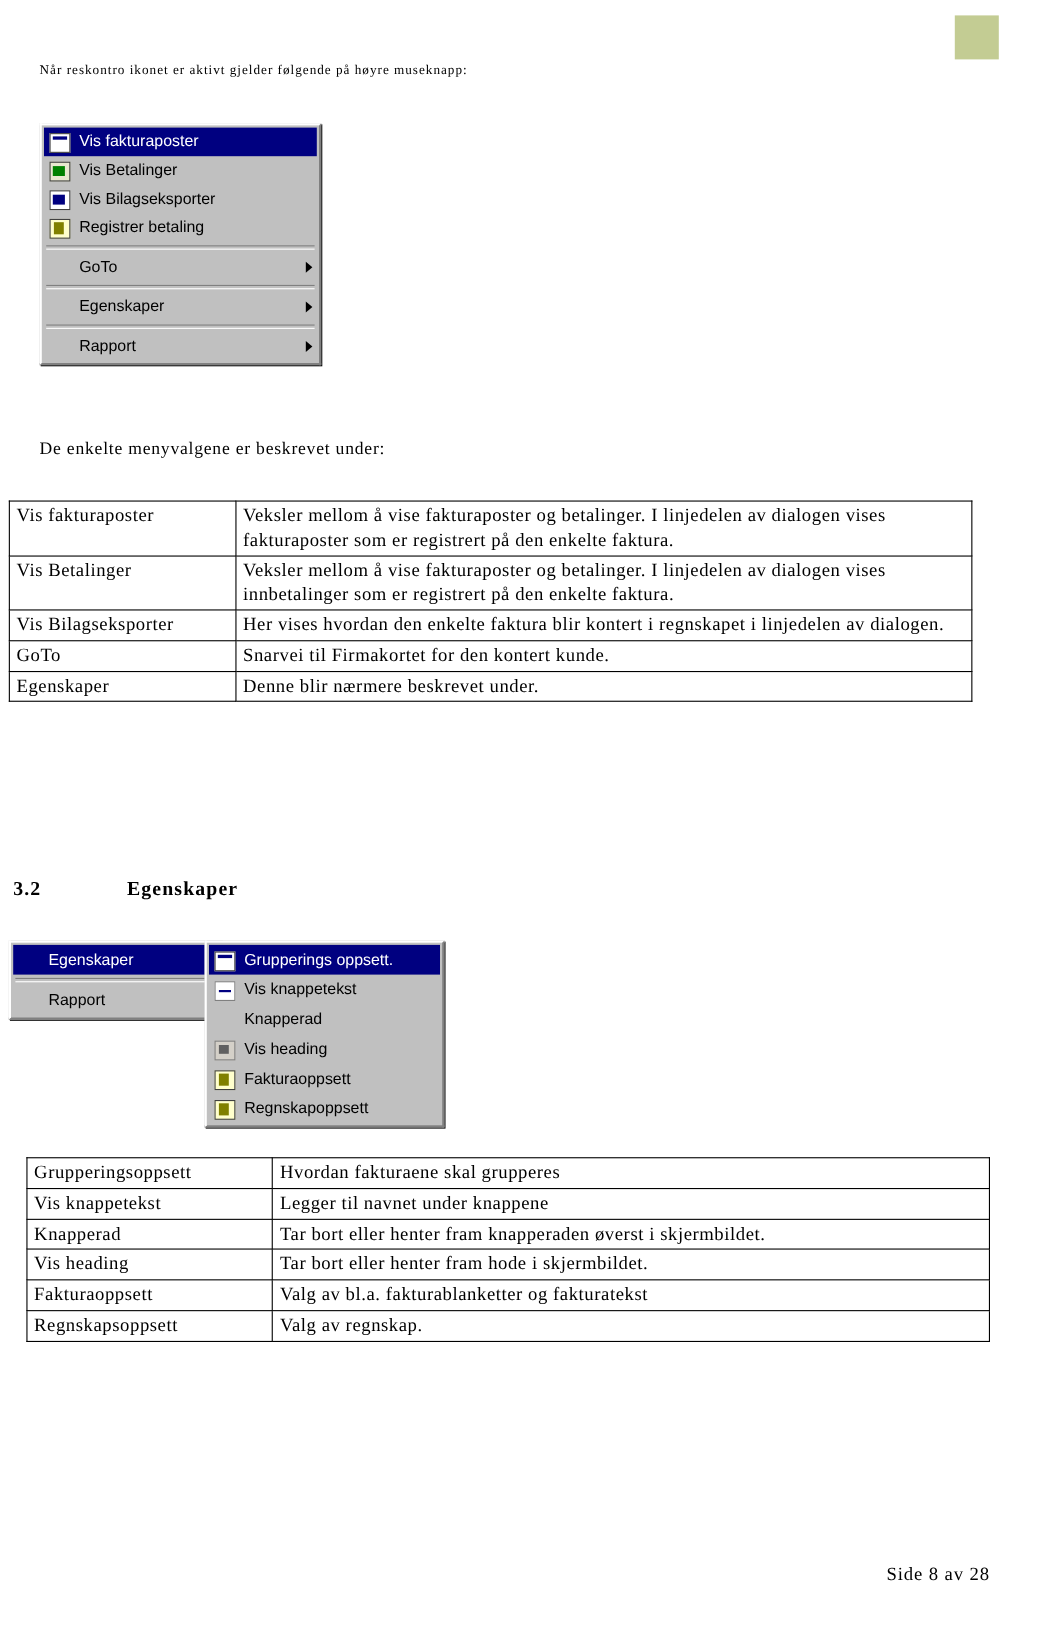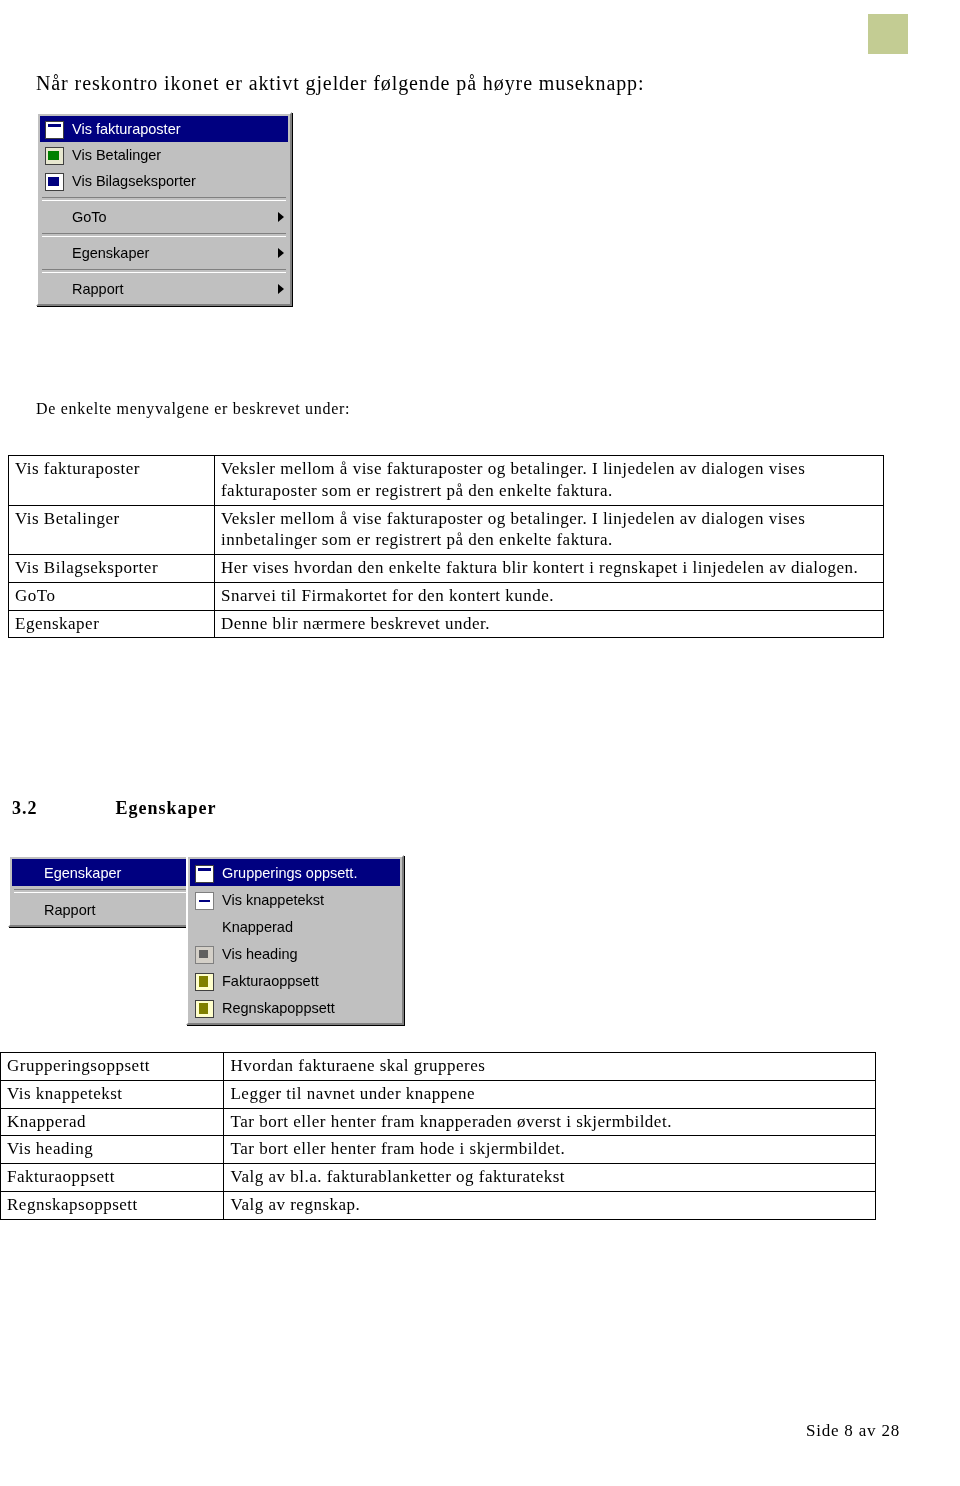--- a/index.html
+++ b/index.html
@@ -26,22 +26,22 @@
     position: absolute;
     right: 52px;
     top: 14px;
     width: 40px;
     height: 40px;
     background: #c3cc93;
   }
   .intro-line {
     position: absolute;
     left: 36px;
-    top: 72px;
-    font-size: 20px;
+    top: 56px;
+    font-size: 12px;
     letter-spacing: 0.9px;
     white-space: nowrap;
   }
   
   .menu-shell {
     position: absolute;
     background: #c0c0c0;
     border: 2px solid;
     border-color: #ffffff #808080 #808080 #ffffff;
     box-shadow: 1px 1px 0 #000;
@@ -208,21 +208,21 @@
   .menu3 {
     left: 186px;
     top: 855px;
     width: 210px;
   }
   .menu2 .menu-item, .menu3 .menu-item {
     height: 27px;
     font-size: 14.5px;
   }
   #table2 {
-    left: 0;
+    left: 24px;
     top: 1052px;
     width: 876px;
   }
   #table2 td.term { width: 212px; }
   #table2 td.desc { width: 650px; }
   .footer {
     position: absolute;
     right: 60px;
     bottom: 45px;
     font-size: 17px;
@@ -249,20 +249,26 @@
       <span class="mi-icon">
           <span class="ico green"></span>
         </span>
       <span class="mi-label">Vis Betalinger</span>
     </div>
     <div class="menu-item">
       <span class="mi-icon">
           <span class="ico blue"></span>
         </span>
       <span class="mi-label">Vis Bilagseksporter</span>
+    </div>
+    <div class="menu-item">
+      <span class="mi-icon">
+          <span class="ico money"></span>
+        </span>
+      <span class="mi-label">Registrer betaling</span>
     </div>
     <div class="menu-sep"></div>
     <div class="menu-item">
       <span class="mi-icon"></span>
       <span class="mi-label">GoTo</span>
       <span class="mi-arrow"></span>
     </div>
     <div class="menu-sep"></div>
     <div class="menu-item">
       <span class="mi-icon"></span>

